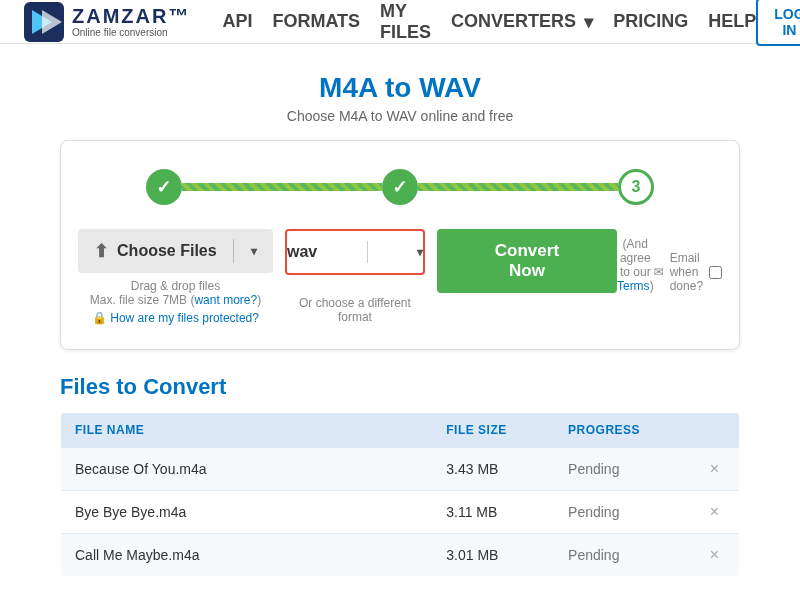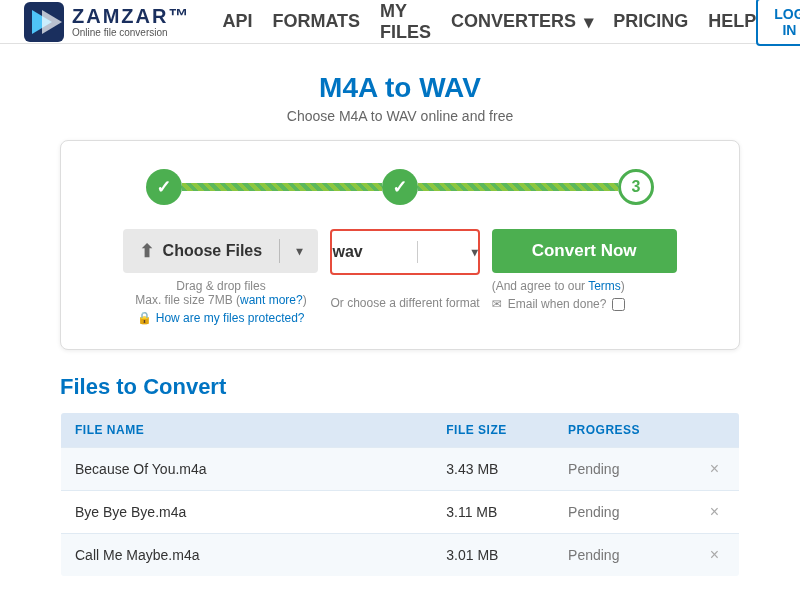--- a/index.html
+++ b/index.html
@@ -256,22 +256,22 @@
     .format-hint {
       font-size: 12px;
       color: #888;
       margin-top: 21px;
       text-align: center;
     }
 
     
     .convert-wrap {
       display: flex;
-      flex-direction: column;
-      align-items: flex-start;
+      flex-direction: row;
+      align-items: flex-end;
     }
     .convert-btn {
       background: #4caf50;
       color: #fff;
       border: none;
       border-radius: 4px;
       padding: 12px 40px;
       font-size: 17px;
       font-weight: bold;
       cursor: pointer;

